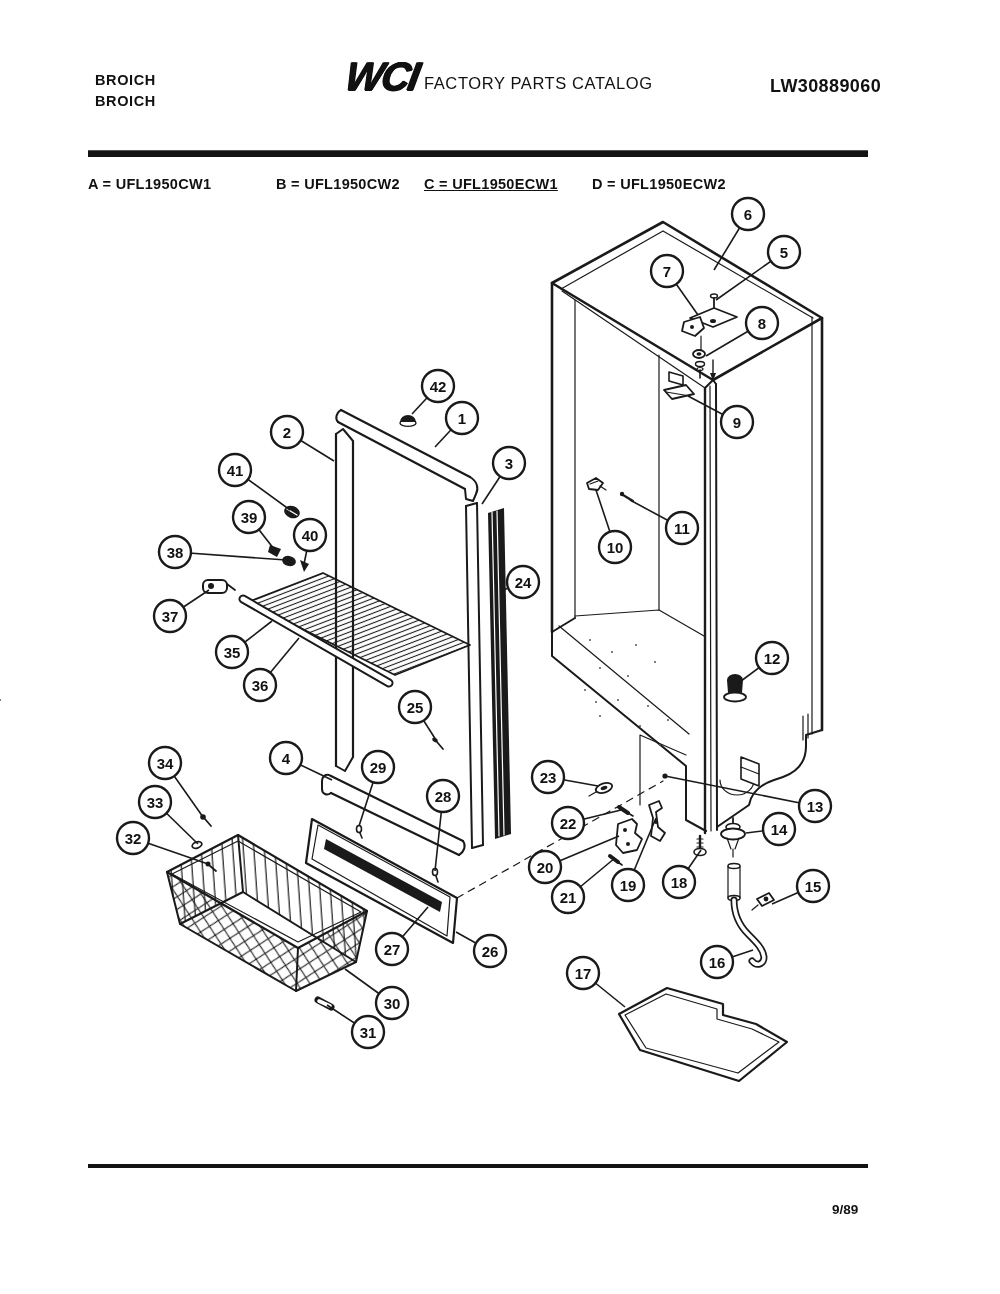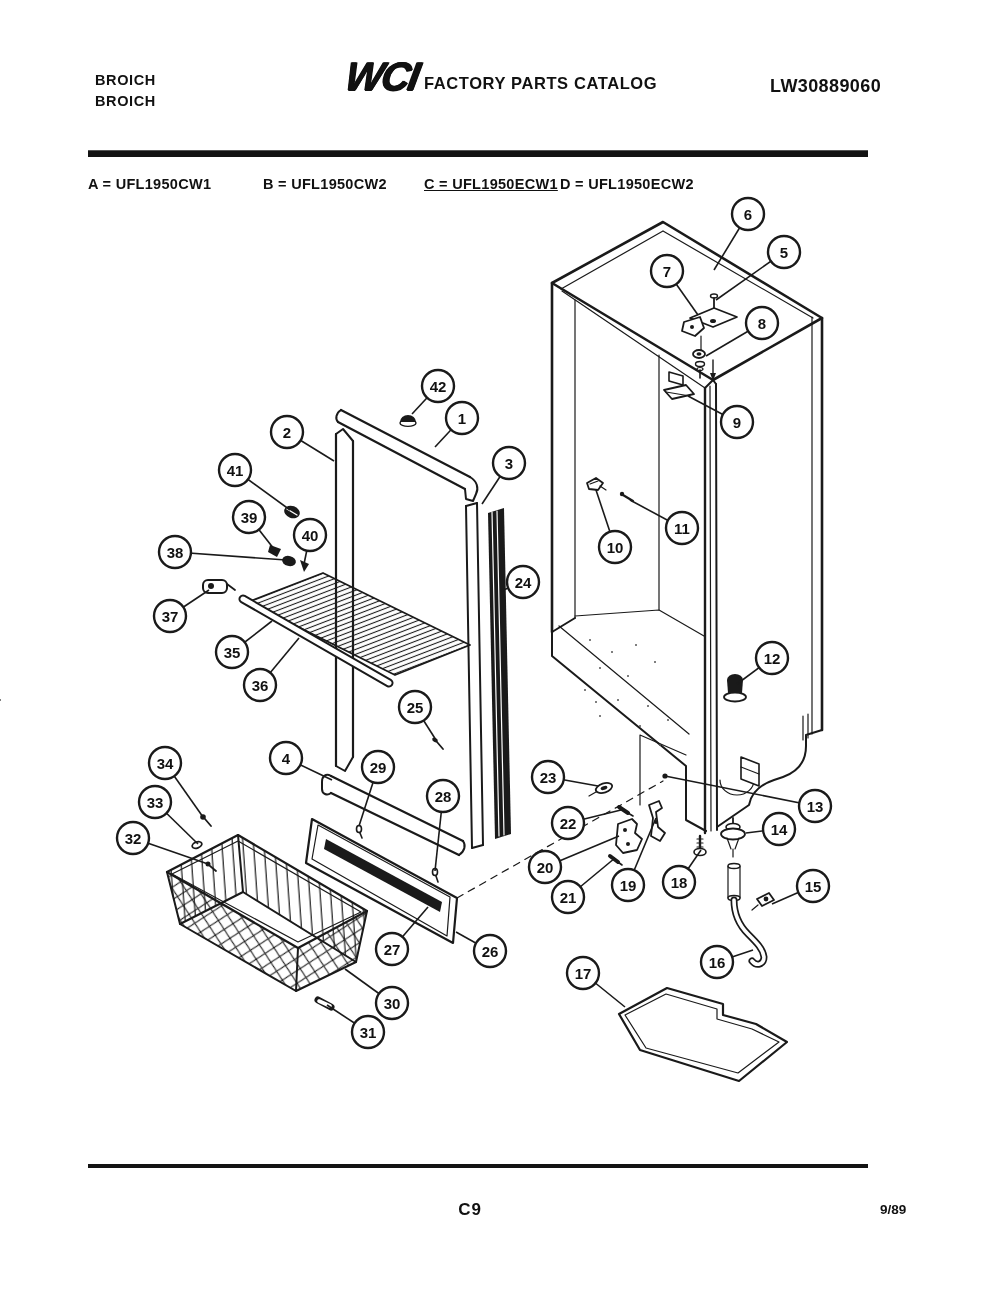--- a/index.html
+++ b/index.html
@@ -5,29 +5,29 @@
   html,body{margin:0;padding:0;background:#e8e8e8;}
   .page{
     position:relative;width:1000px;height:1294px;background:#ffffff;
     margin:0 auto;font-family:"Liberation Sans",sans-serif;color:#111;overflow:hidden;
   }
   .abs{position:absolute;}
   .brand{left:86px;top:70px;font-size:14.5px;font-weight:bold;letter-spacing:.6px;line-height:21px;margin-left:9px;}
   .wci-logo{left:346px;top:54px;font-size:40px;font-weight:bold;font-style:italic;
     transform:skewX(-10deg);letter-spacing:-2px;
     text-shadow:.7px 0 0 #111,-.7px 0 0 #111,0 .5px 0 #111;}
-  .catalog-title{left:424px;top:74px;font-size:16.5px;font-weight:bold;letter-spacing:.6px;}
+  .catalog-title{left:424px;top:74px;font-size:16.5px;font-weight:normal;letter-spacing:.6px;}
   .doc-number{left:770px;top:76px;font-size:18px;font-weight:bold;letter-spacing:.4px;}
   .rule{background:#131313;}
   .rule.top{left:88px;top:150px;width:780px;height:6px;border-top:1px solid #555;}
   .rule.bottom{left:88px;top:1164px;width:780px;height:4px;}
   .legend{left:0;top:176px;width:1000px;height:20px;}
   .legend-item{position:absolute;top:0;font-size:14.5px;font-weight:bold;letter-spacing:.3px;white-space:nowrap;}
   .page-number{left:0;top:1200px;width:940px;text-align:center;font-size:17px;font-weight:bold;letter-spacing:1px;}
-  .date-code{left:880px;top:1202px;font-size:13.5px;font-weight:bold;}
+  .date-code{left:832px;top:1202px;font-size:13.5px;font-weight:bold;}
   svg.diagram{position:absolute;left:0;top:0;width:1000px;height:1294px;}
   .art{stroke:#1a1a1a;fill:none;stroke-width:2;stroke-linecap:round;stroke-linejoin:round;}
   .thin{stroke-width:1.2;}
   .fillw{fill:#ffffff;}
   .filld{fill:#1a1a1a;stroke:none;}
   .callout-line{stroke:#1a1a1a;stroke-width:1.6;}
   .callout-circle{fill:#fff;stroke:#1a1a1a;stroke-width:2.4;}
   .callout-num{font-family:"Liberation Sans",sans-serif;font-size:15px;font-weight:bold;fill:#111;
     text-anchor:middle;}
 </style>
@@ -39,23 +39,23 @@
   <div class="abs brand">
     <div>BROICH</div>
     <div>BROICH</div>
   </div>
   <div class="abs wci-logo">WCI</div>
   <div class="abs catalog-title">FACTORY PARTS CATALOG</div>
   <div class="abs doc-number">LW30889060</div>
   <div class="abs rule top"></div>
   <div class="abs legend">
       <span class="legend-item" style="left: 88px;">A = UFL1950CW1</span>
-      <span class="legend-item" style="left: 263px;">B = UFL1950CW2</span>
+      <span class="legend-item" style="left: 276px;">B = UFL1950CW2</span>
       <span class="legend-item" style="left: 424px; text-decoration: underline;">C = UFL1950ECW1</span>
-      <span class="legend-item" style="left: 560px;">D = UFL1950ECW2</span>
+      <span class="legend-item" style="left: 592px;">D = UFL1950ECW2</span>
     </div>
 
   <svg class="diagram" viewBox="0 0 1000 1294">
     <defs>
       <pattern id="wires" width="8" height="4.6" patternUnits="userSpaceOnUse" patternTransform="rotate(-21)">
         <line x1="0" y1="2.3" x2="8" y2="2.3" stroke="#1a1a1a" stroke-width="1.1"></line>
       </pattern>
       <pattern id="vertwires" width="10.5" height="12" patternUnits="userSpaceOnUse" patternTransform="rotate(-4)">
         <line x1="5" y1="0" x2="5" y2="12" stroke="#1a1a1a" stroke-width="1.2"></line>
       </pattern>
@@ -380,15 +380,14 @@
         <line x1="235" y1="470" x2="290" y2="510" class="callout-line"></line>
         <circle cx="235" cy="470" r="16" class="callout-circle"></circle>
         <text x="235" y="475.5" class="callout-num">41</text>
         <line x1="438" y1="386" x2="412" y2="414" class="callout-line"></line>
         <circle cx="438" cy="386" r="16" class="callout-circle"></circle>
         <text x="438" y="391.5" class="callout-num">42</text>
       </g>
   </svg>
 
   <div class="abs rule bottom"></div>
-  <div class="abs page-number">C9</div>
   <div class="abs date-code">9/89</div>
 </div>
 
 </body></html>

